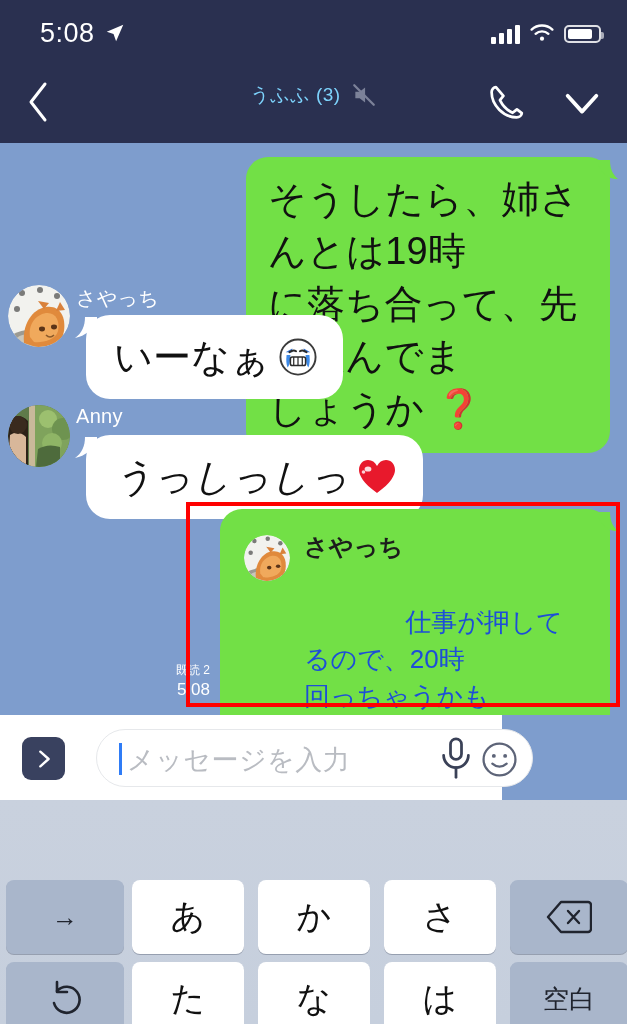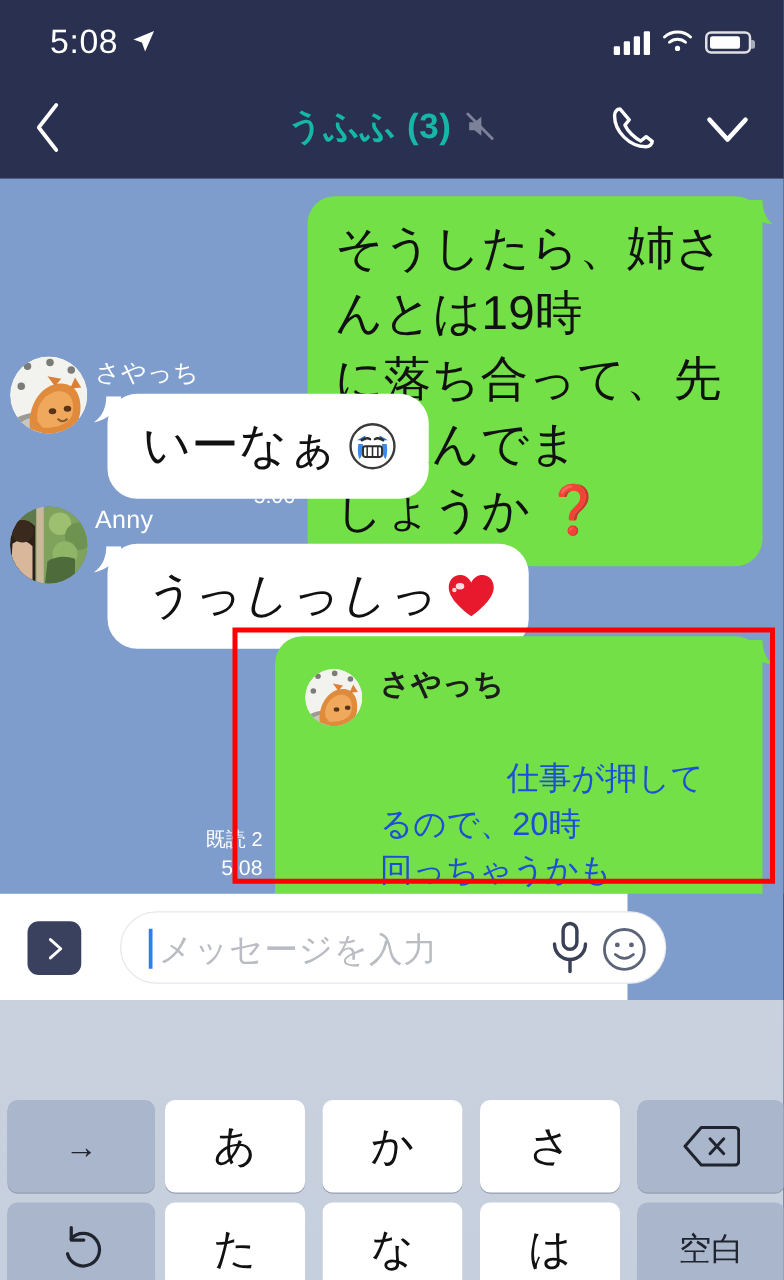--- a/index.html
+++ b/index.html
@@ -92,24 +92,24 @@
   .nav-title-wrap {
     position: absolute;
     left: 0; top: 14px;
     width: 627px;
     display: flex;
     align-items: center;
     justify-content: center;
     gap: 10px;
   }
   .nav-title {
-    font-size: 28px;
-    font-weight: 700;
+    font-size: 19px;
+    font-weight: 400;
     letter-spacing: 0.5px;
-    color: #14b8a6;
+    color: #7dd3fc;
   }
   .mute-icon { width: 26px; height: 26px; display:block; }
   .page-dots {
     position: absolute;
     left: 0; top: 122px;
     width: 627px;
     display: flex;
     justify-content: center;
     gap: 13px;
   }
@@ -179,21 +179,21 @@
   }
 
   .meta {
     position: absolute;
     color: #ffffff;
     font-size: 17px;
     line-height: 1.3;
     text-align: right;
     font-weight: 400;
   }
-  .meta .read { font-size: 16px; }
+  .meta .read { font-size: 12px; }
   .time-right {
     position: absolute;
     color: #ffffff;
     font-size: 21px;
   }
 
   .sender {
     position: absolute;
     color: #ffffff;
     font-size: 20px;

